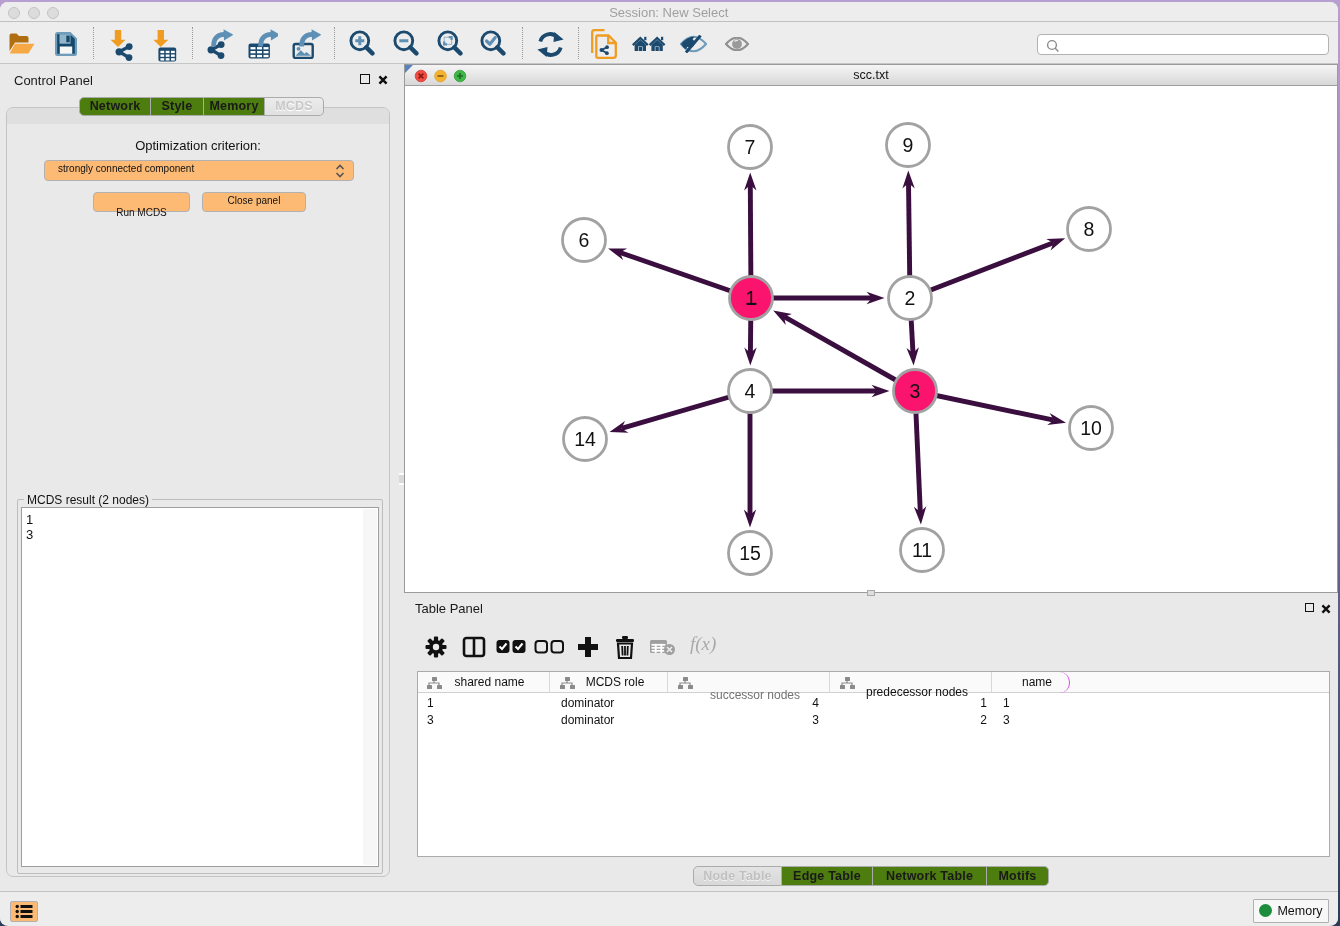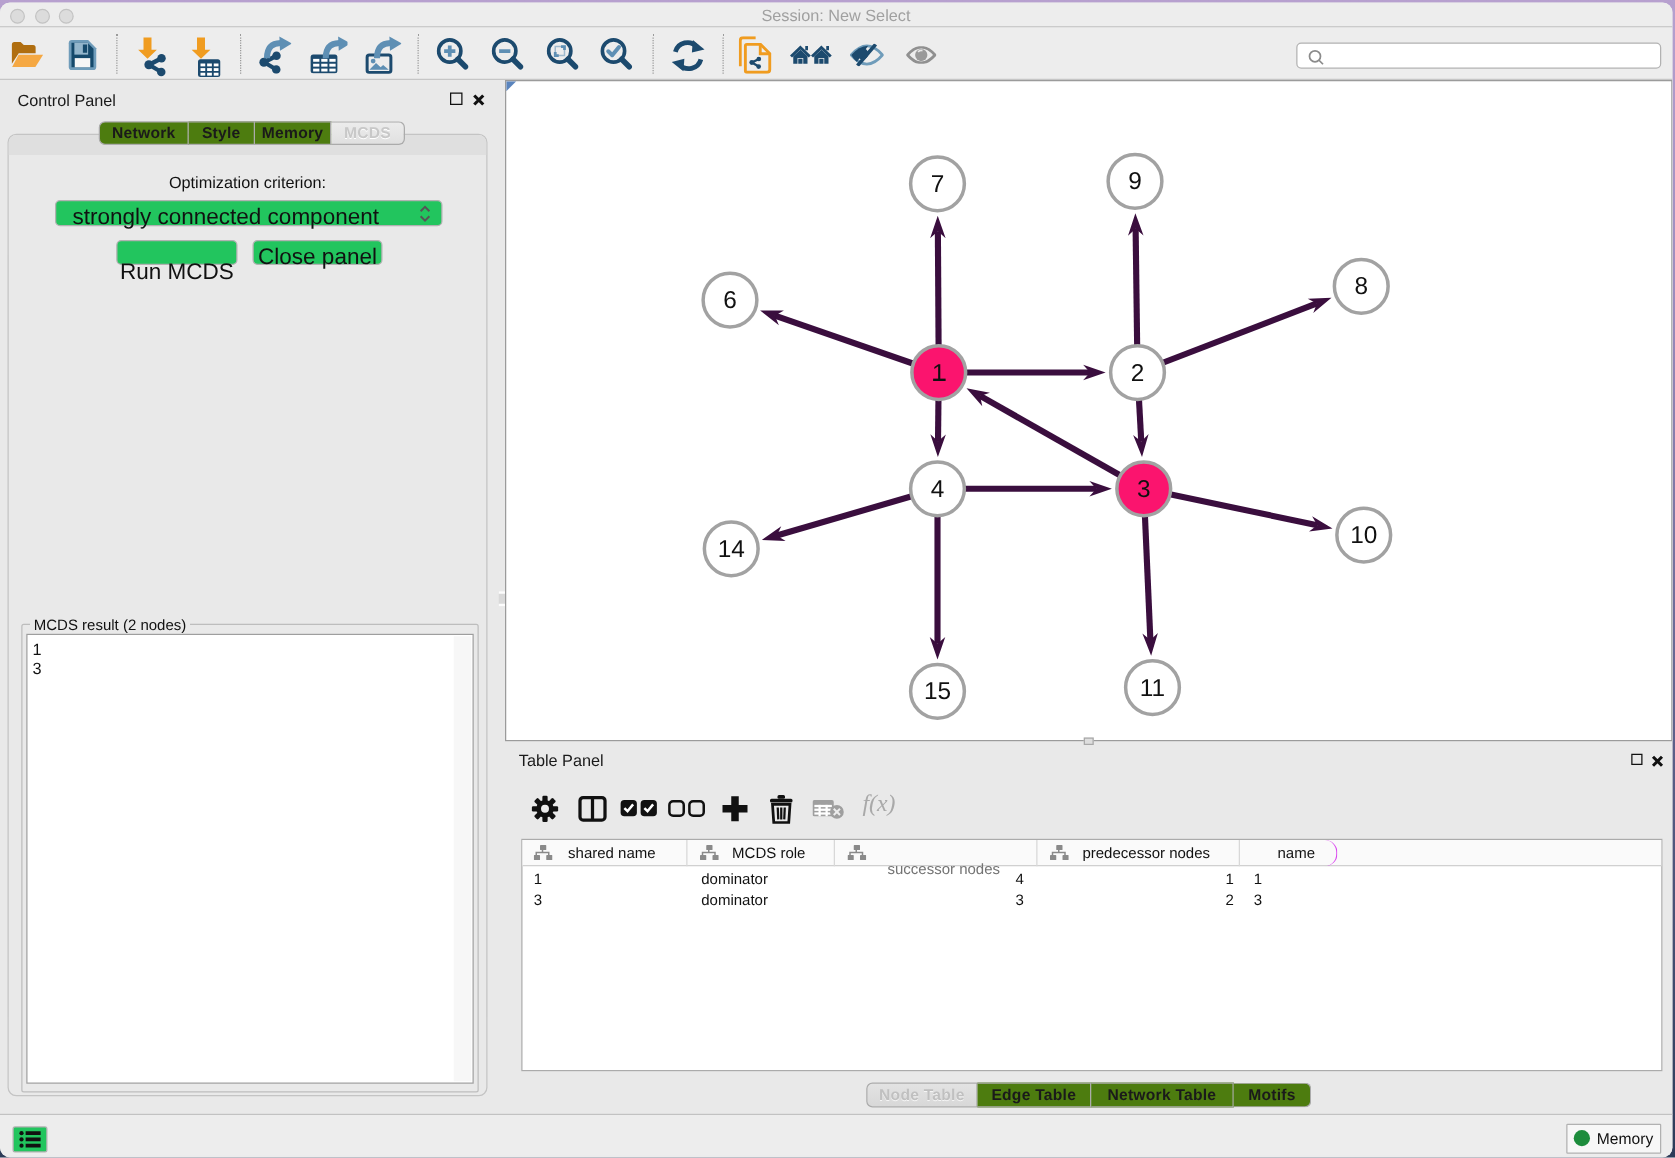--- a/index.html
+++ b/index.html
@@ -15,22 +15,22 @@
 #titletext { position:absolute; top:3px; left:0; right:0; text-align:center;
   font-size:13px; color:#a0a0a0; }
 #toolbar { position:absolute; left:0; top:20px; width:100%; height:42px;
   background:#ededed; border-bottom:1px solid #c6c6c6; }
 #search { position:absolute; left:1037px; top:12px; width:292px; height:21px;
   background:#fff; border:1px solid #b2b2b2; border-radius:4px; }
 #main { position:absolute; left:0; top:62px; width:100%; height:827px; background:#e9e9e9; }
 #statusbar { position:absolute; left:0; top:889px; width:100%; height:33px;
   background:#ededed; border-top:1px solid #c2c2c2; }
 .panelhdr { font-size:13px; color:#1a1a1a; }
-.btn { position:absolute; background:#22c55e; border:1px solid #b1b1b1; border-radius:4px;
-  font-size:18px; color:#111; text-align:center; }
+.btn { position:absolute; background:#fdba74; border:1px solid #b1b1b1; border-radius:4px;
+  font-size:10px; color:#111; text-align:center; }
 .tabseg { position:absolute; height:19px; background:#4d7c0f; border:1px solid #ababab;
   font-size:12.5px; font-weight:bold; color:#1a1a1a; text-align:center; padding-top:1px; letter-spacing:0.2px; }
 </style></head>
 <body>
 <div id="win">
   <div id="titlebar">
     <div class="tl" style="left:8px"></div>
     <div class="tl" style="left:27.5px"></div>
     <div class="tl" style="left:47px"></div>
     <div id="titletext">Session: New Select</div>
@@ -224,20 +224,31 @@
       <div class="abs" style="left:24px;top:429px;background:#e9e9e9;padding:0 3px;font-size:12px;color:#111">MCDS result (2 nodes)</div>
       <div class="abs" style="left:21px;top:443px;width:358px;height:360px;background:#fff;border:1px solid #9e9e9e">
         <div class="abs" style="right:1px;top:1px;width:14px;height:356px;background:#f7f7f7"></div>
         <div class="abs" style="left:4px;top:5px;font-size:13px;line-height:14.6px;color:#111">1<br>3</div>
       </div>
     </div>
 
     <div class="abs" style="left:399px;top:409px;width:5px;height:12px;background:#d9d9d9;border-top:2px solid #fdfdfd;border-bottom:2px solid #fdfdfd"></div>
 
     <div class="abs" style="left:404px;top:0;width:934px;height:529px;border:1px solid #9b9b9b;background:#fff">
+      <div class="abs" style="left:0;top:0;width:100%;height:21px;background:linear-gradient(#f5f5f5,#d8d8d8);border-bottom:1px solid #9f9f9f">
+        <svg width="60" height="14" style="position:absolute;left:9px;top:3.5px">
+          <circle cx="7" cy="7" r="5.8" fill="#ef4b43" stroke="#d43b34" stroke-width="0.8"></circle>
+          <path d="M4.6 4.6 L9.4 9.4 M9.4 4.6 L4.6 9.4" stroke="#8c1a12" stroke-width="1.6"></path>
+          <circle cx="26.5" cy="7" r="5.8" fill="#f5b32d" stroke="#dda024" stroke-width="0.8"></circle>
+          <path d="M23.5 7 L29.5 7" stroke="#97661a" stroke-width="1.8"></path>
+          <circle cx="46" cy="7" r="5.8" fill="#3fb648" stroke="#35a03d" stroke-width="0.8"></circle>
+          <path d="M43 7 L49 7 M46 4 L46 10" stroke="#1c6b22" stroke-width="1.6"></path>
+        </svg>
+        <div class="abs" style="left:0;right:0;top:3px;text-align:center;font-size:12.5px;color:#111">scc.txt</div>
+      </div>
       <svg class="abs" style="left:0;top:0" width="8" height="8" viewBox="0 0 8 8">
           <path d="M0 0 L8 0 L0 8 Z" fill="#3d6fb1" opacity="0.85"></path>
         </svg>
       <svg class="abs" style="left:0;top:22px" width="932" height="504" viewBox="0 0 932 504">
 <line x1="346.0" y1="211.0" x2="345.3" y2="98.0" stroke="#3a0e3e" stroke-width="4.9"></line>
 <polygon points="345.2,85.5 351.5,103.5 345.3,98.0 339.1,103.5" fill="#3a0e3e"></polygon>
 <line x1="346.0" y1="211.0" x2="214.9" y2="165.5" stroke="#3a0e3e" stroke-width="4.9"></line>
 <polygon points="203.1,161.4 222.1,161.4 214.9,165.5 218.1,173.1" fill="#3a0e3e"></polygon>
 <line x1="346.0" y1="211.0" x2="467.0" y2="211.0" stroke="#3a0e3e" stroke-width="4.9"></line>
 <polygon points="479.5,211.0 461.5,217.2 467.0,211.0 461.5,204.8" fill="#3a0e3e"></polygon>
@@ -387,21 +398,21 @@
             </div>
             <div style="position:absolute;left:413px;top:0;width:161px;height:21px;border-right:1px solid #d8d8d8;">
               <span style="position:absolute;left:9px;top:4px"><svg width="15" height="13" viewBox="0 0 15 13" style="">
 <g fill="#8a8a8a">
                     <rect x="5" y="0" width="5" height="4" rx="0.5"></rect>
 <rect x="0" y="8" width="5" height="4" rx="0.5"></rect>
                     <rect x="10" y="8" width="5" height="4" rx="0.5"></rect>
 <path d="M7 4 L7 6 L2 6 L2 8 M7 6 L12 6 L12 8" stroke="#8a8a8a" stroke-width="1.2" fill="none"></path>
                   </g>
 </svg></span>
-              <div style="position:absolute;left:12px;right:0;top:3px;text-align:center;font-size:12px;color:#111">predecessor nodes</div>
+              <div style="position:absolute;left:12px;right:0;top:13px;text-align:center;font-size:12px;color:#111">predecessor nodes</div>
             </div>
             <div style="position:absolute;left:575px;top:0;width:77px;height:21px;border-right:1px solid #d946ef;border-radius:10px;">
               <div style="position:absolute;left:12px;right:0;top:3px;text-align:center;font-size:12px;color:#111">name</div>
             </div>
           </div>
         <div style="position:absolute;left:0;top:24px;width:100%;height:17px;font-size:12px;color:#111">
             <span style="position:absolute;left:9px">1</span>
             <span style="position:absolute;left:143px">dominator</span>
             <span style="position:absolute;left:251px;width:150px;text-align:right">4</span>
             <span style="position:absolute;left:413px;width:156px;text-align:right">1</span>

